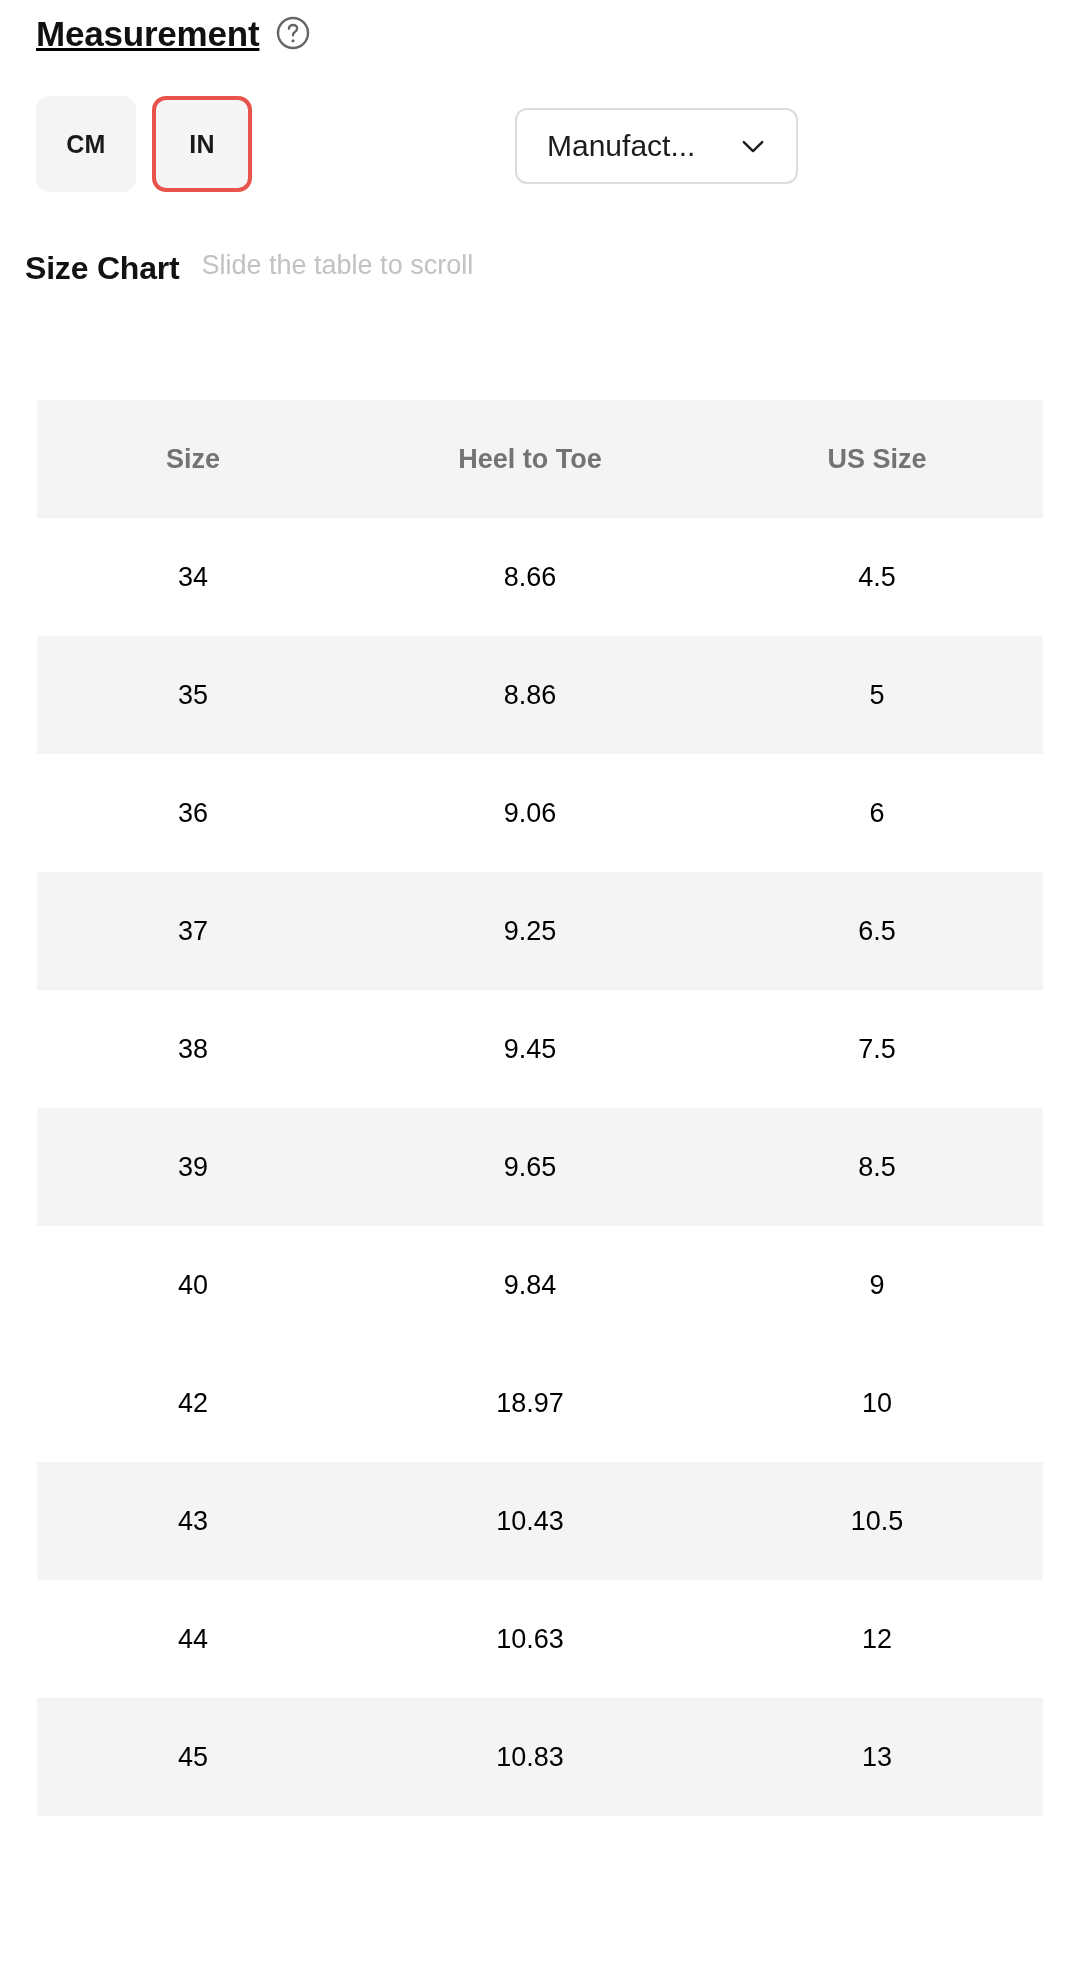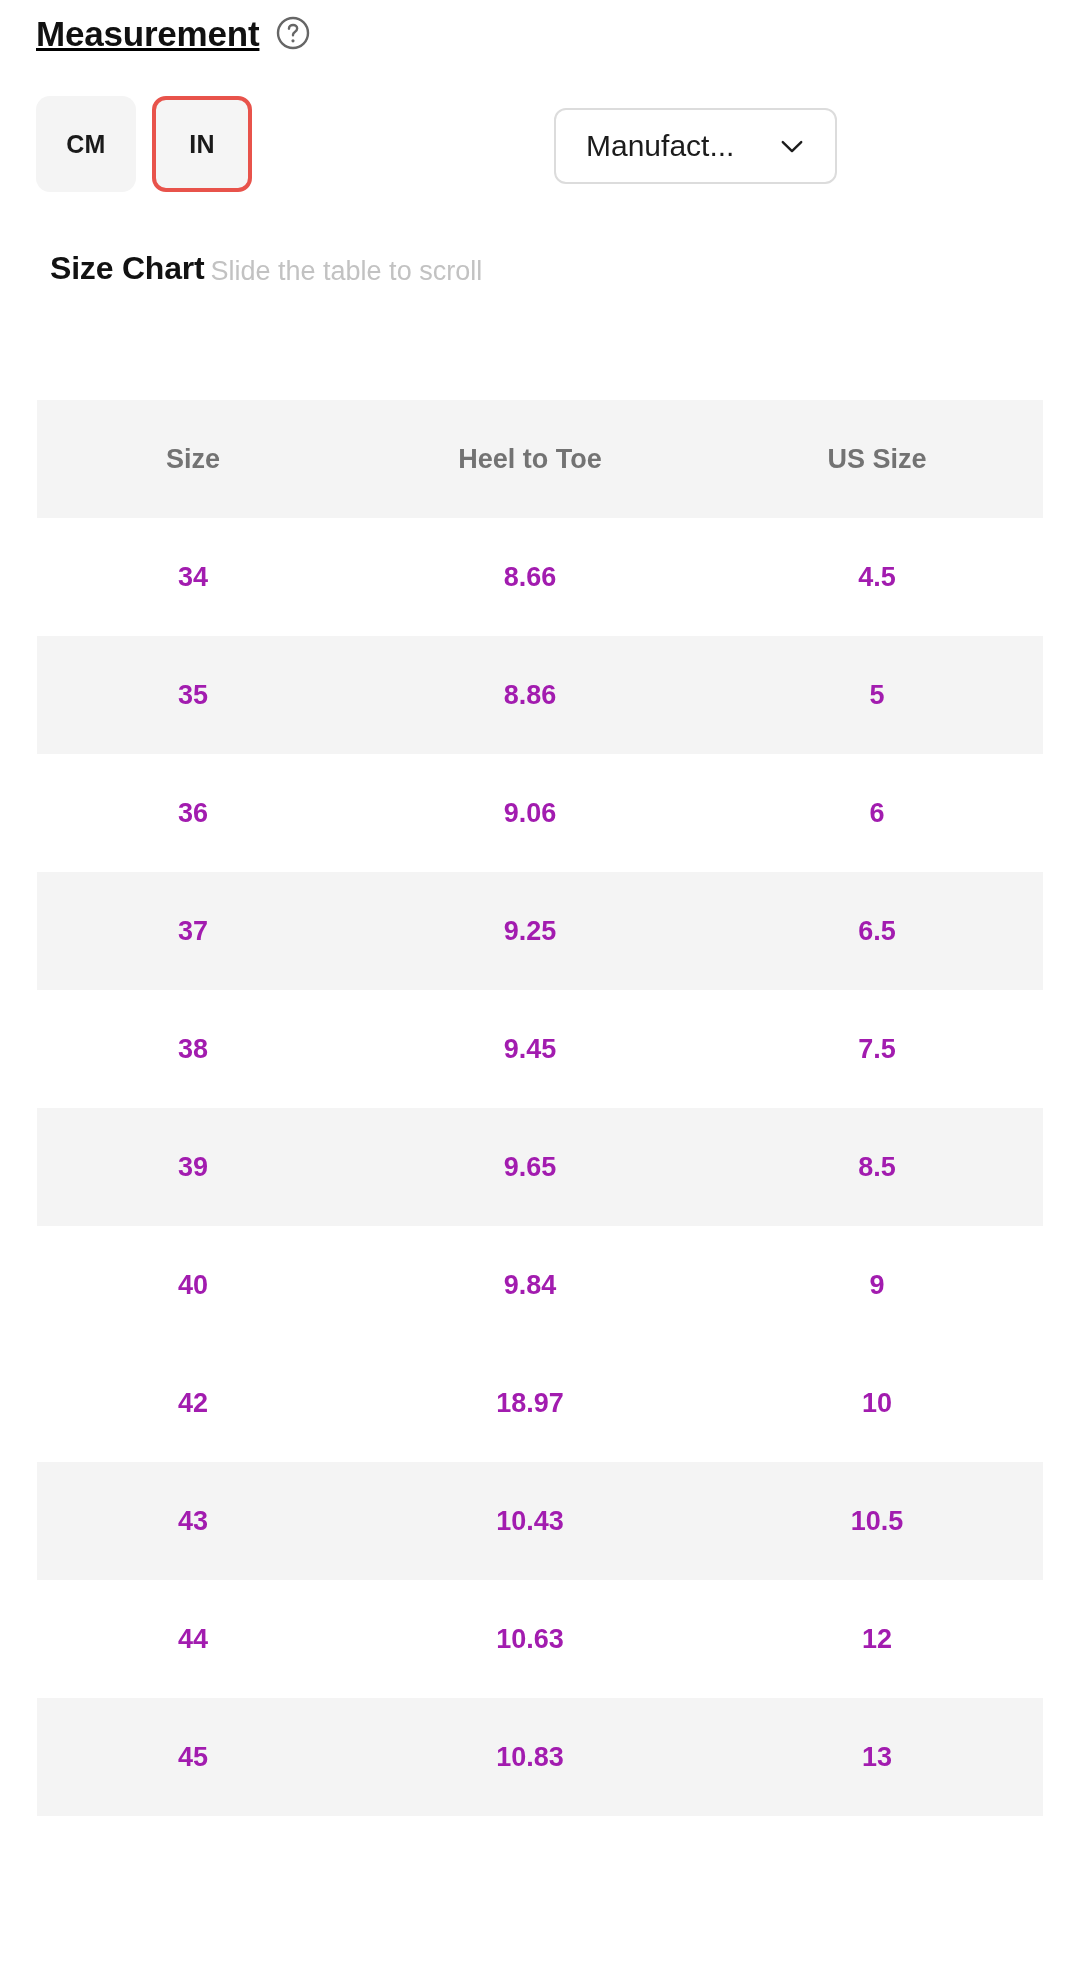--- a/index.html
+++ b/index.html
@@ -78,21 +78,21 @@
     letter-spacing: 0.3px;
   }
   .unit-btn.selected {
     border-color: #e8534b;
     background: #f5f5f5;
     align-items: center;
   }
 
   .unit-select {
     position: absolute;
-    left: 554px;
+    left: 515px;
     top: 12px;
     width: 283px;
     height: 76px;
     border: 2px solid #dcdcdc;
     border-radius: 12px;
     background: #ffffff;
     display: flex;
     align-items: center;
     justify-content: space-between;
     padding: 0 26px 0 30px;
@@ -110,24 +110,24 @@
     height: 34px;
     display: inline-flex;
     align-items: center;
     justify-content: center;
   }
 
   
   .chart-heading {
     position: absolute;
     top: 250px;
-    left: 50px;
-    display: flex;
-    align-items: flex-end;
-    gap: 6px;
+    left: 25px;
+    display: flex;
+    align-items: flex-start;
+    gap: 22px;
   }
   .chart-title {
     font-size: 32px;
     font-weight: bold;
     color: #121212;
     letter-spacing: -0.2px;
   }
   .chart-hint {
     font-size: 27px;
     color: #c2c2c2;
@@ -144,24 +144,24 @@
   }
   table.size-table {
     width: 100%;
     border-collapse: collapse;
     table-layout: fixed;
   }
   table.size-table th,
   table.size-table td {
     text-align: center;
     font-size: 27px;
-    color: #a21caf;
+    color: #000000;
     height: 118px;
     vertical-align: middle;
-    font-weight: bold;
+    font-weight: normal;
     padding: 0;
   }
   table.size-table thead th {
     background: #f4f4f4;
     font-weight: bold;
     color: #737373;
     font-size: 27px;
   }
   table.size-table tbody tr.odd td {
     background: #ffffff;

